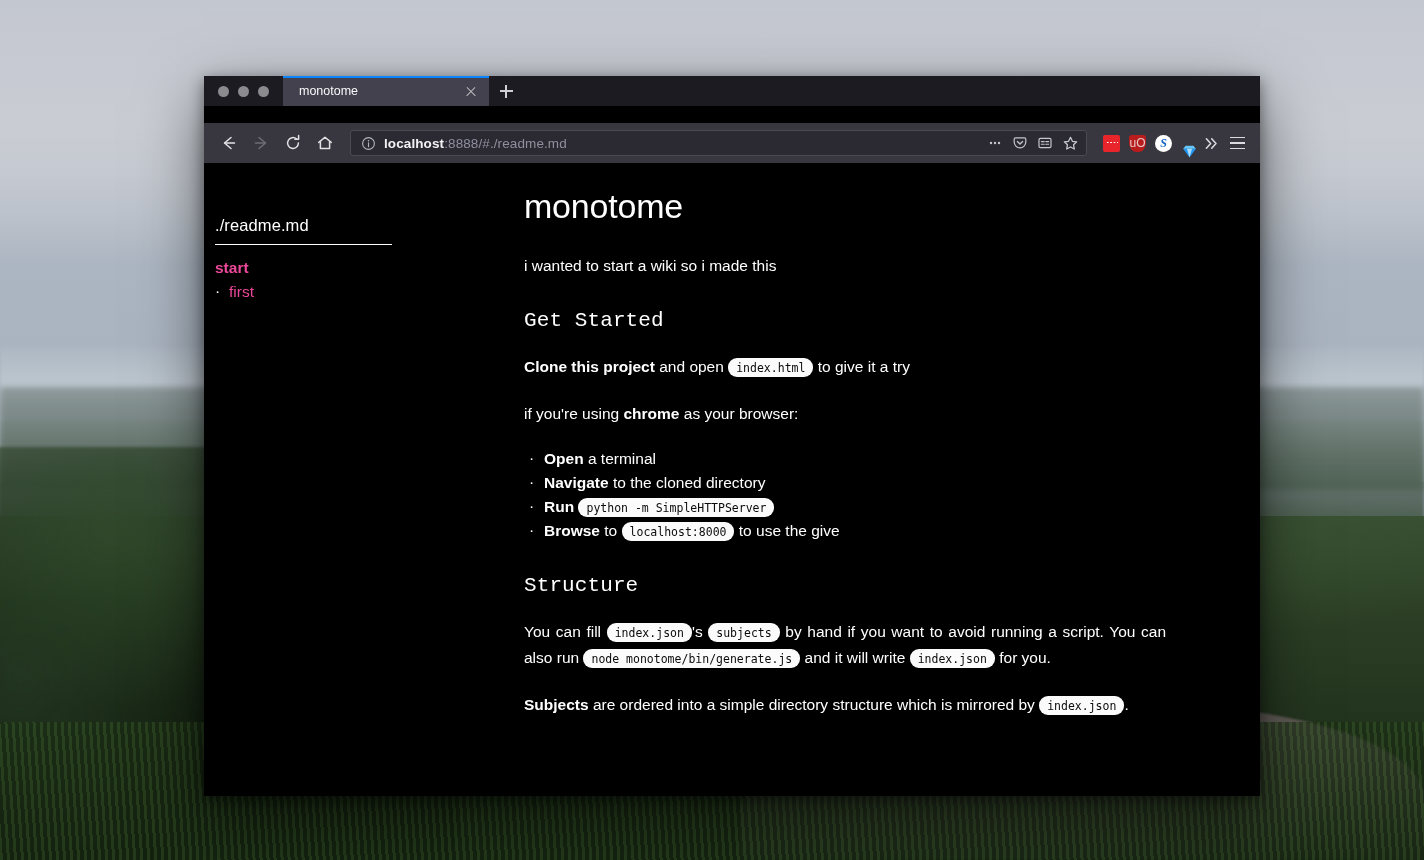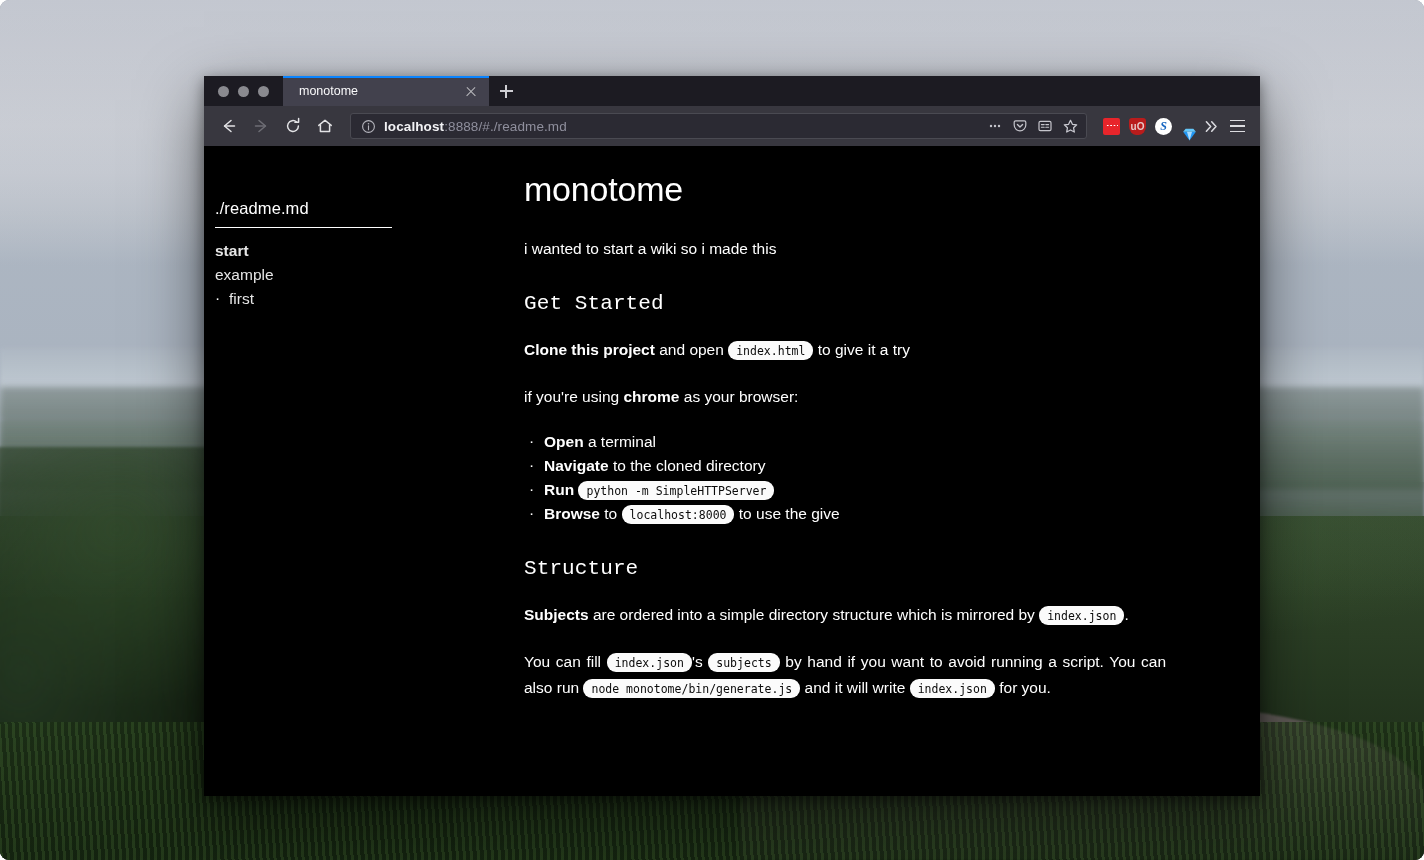--- a/index.html
+++ b/index.html
@@ -5,21 +5,20 @@
   * { margin:0; padding:0; box-sizing:border-box; }
   html, body {
     width:1424px; height:860px; overflow:hidden;
     font-family:"Liberation Sans", sans-serif;
   }
 
   
   #desktop{
     position:relative; width:1424px; height:860px; overflow:hidden;
     background:#8d94a0;
-    border-radius:9px;
   }
   .bg-layer{ position:absolute; left:0; top:0; width:100%; height:100%; }
 
   
   .bg-sky{
     background:linear-gradient(180deg,
       #c2c6cf 0%, #c7cad2 14%, #cbced5 26%,
       #c6cad2 36%, #bcc2cb 44%, #b2bac5 50%, #a9b3c0 55%);
     height:56%;
   }
@@ -127,21 +126,21 @@
   .newtab::before, .newtab::after{
     content:""; position:absolute; background:#cfcfd4;
   }
   .newtab{ position:relative; }
   .newtab::before{ width:13px; height:1.6px; }
   .newtab::after { width:1.6px; height:13px; }
 
   
   .navbar{
     height:40px; background:#38373f; display:flex; align-items:center;
-    padding:0 10px; gap:2px;
+    padding:0 10px; gap:2px;margin-top:17px;
   }
   .navbtn{
     width:30px; height:30px; display:flex; align-items:center; justify-content:center;
     cursor:pointer; flex:0 0 30px;
   }
   .navbtn svg{ display:block; }
 
   .urlbar{
     flex:1; height:26px; margin:0 8px; background:#2b2a33;
     border:1px solid #4a4a52; border-radius:3px;
@@ -165,21 +164,21 @@
   .ext-red i{
     display:block; width:10px; height:2.5px; background:#fff;
     box-shadow:0 0 0 0 #fff; border-radius:1px;
     background-image:radial-gradient(circle, #fff 45%, transparent 46%);
     background-size:3.4px 3.4px; background-repeat:repeat-x; background-color:transparent;
     height:3.4px; width:12px;
   }
   .ext-ublock{
     background:#b91c1c; border-radius:3px 3px 7px 7px/3px 3px 9px 9px;
     display:flex; align-items:center; justify-content:center;
-    color:#e7c8c8; font-size:10px; font-weight:bold;
+    color:#e7c8c8; font-size:12px; font-weight:normal;
     font-family:"Liberation Sans", sans-serif;
   }
   .ext-s{
     background:#fff; border-radius:50%;
     display:flex; align-items:center; justify-content:center;
     color:#1565c0; font-size:12px; font-weight:bold; font-style:italic;
     font-family:"Liberation Serif", serif;
   }
   .ext-gem{
     width:0; height:0; flex:0 0 17px;
@@ -197,21 +196,21 @@
     display:flex;
   }
   .sidebar{ width:320px; flex:0 0 320px; padding:26px 0 0 11px;margin-top:27px; }
   .crumb{
     font-size:16.5px; color:#fff; font-weight:normal; letter-spacing:.1px;
     padding-bottom:9px; display:block;
   }
   .crumb-rule{ width:177px; height:1px; background:#fff; margin-bottom:11px; }
 
   .nav-list{ list-style:none; }
-  .nav-item{ font-size:15.5px; line-height:24px; color:#e5e5e5; cursor:pointer; }
+  .nav-item{ font-size:15.5px; line-height:24px; color:#ec4899; cursor:pointer; }
   .nav-item.is-active{ font-weight:bold; }
   .nav-item.is-sub{ padding-left:14px; position:relative; }
   .nav-item.is-sub::before{
     content:"·"; position:absolute; left:0; top:-1px; color:#fff;
   }
 
   .content{
     flex:1; padding:24px 80px 0 0; min-width:0;
   }
   .content-inner{ max-width:642px; }
@@ -376,21 +375,20 @@
       </div>
     </div>
 
     <div class="page">
 
       <aside class="sidebar">
         <span class="crumb">./readme.md</span>
         <div class="crumb-rule"></div>
         <ul class="nav-list">
           <li class="nav-item is-active">start</li>
-          <li class="nav-item">example</li>
           <li class="nav-item is-sub">first</li>
         </ul>
       </aside>
 
       <main class="content">
         <div class="content-inner">
 
           <h1 class="doc-title">monotome</h1>
 
           <p class="doc-p nojust">i wanted to start a wiki so i made this</p>
@@ -403,22 +401,22 @@
 
           <ul class="doc-list">
             <li><b>Open</b><span> a terminal</span></li>
             <li><b>Navigate</b><span> to the cloned directory</span></li>
             <li><b>Run</b><span> </span><code>python -m SimpleHTTPServer</code></li>
             <li><b>Browse</b><span> to </span><code>localhost:8000</code><span> to use the give</span></li>
           </ul>
 
           <h2 class="doc-h2">Structure</h2>
 
+          <p class="doc-p"><span>You can fill </span><code>index.json</code><span>'s </span><code>subjects</code><span> by hand if you want to avoid running a script. You can also run </span><code>node monotome/bin/generate.js</code><span> and it will write </span><code>index.json</code><span> for you.</span></p>
+
           <p class="doc-p"><b>Subjects</b><span> are ordered into a simple directory structure which is mirrored by </span><code>index.json</code><span>.</span></p>
-
-          <p class="doc-p"><span>You can fill </span><code>index.json</code><span>'s </span><code>subjects</code><span> by hand if you want to avoid running a script. You can also run </span><code>node monotome/bin/generate.js</code><span> and it will write </span><code>index.json</code><span> for you.</span></p>
 
 
         </div>
       </main>
     </div>
   </div>
 </div>
 
 </body></html>

